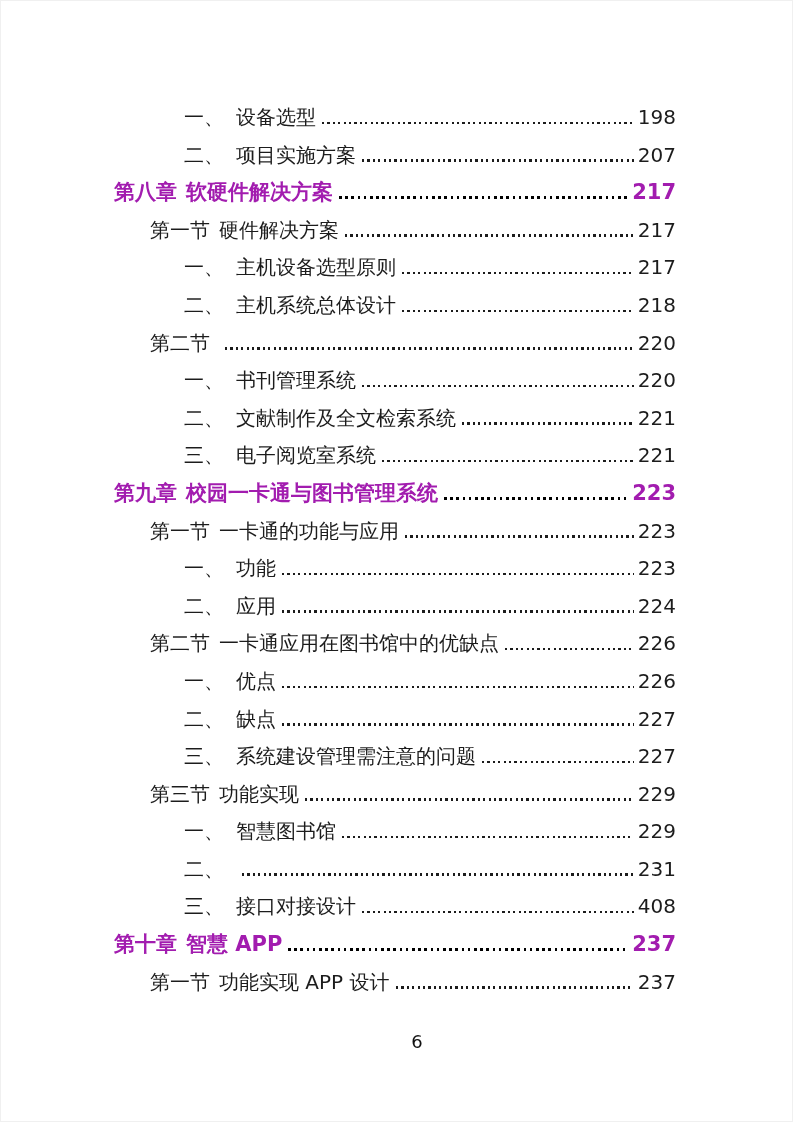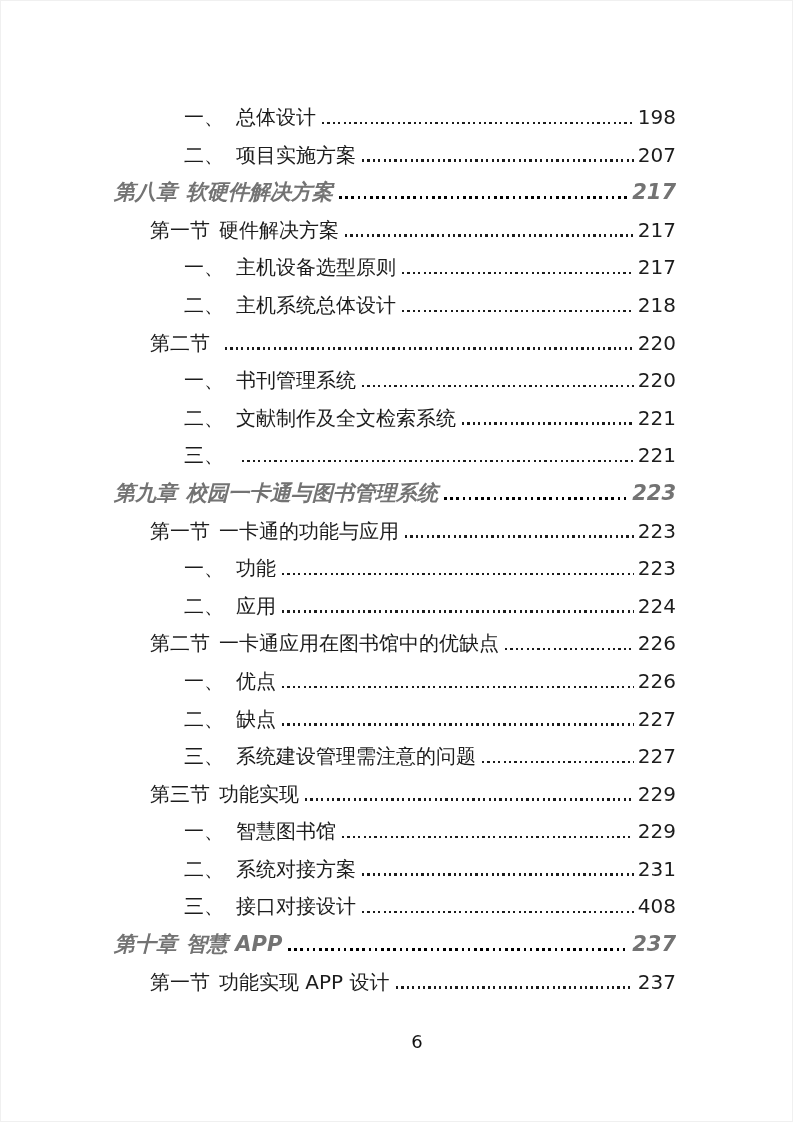--- a/index.html
+++ b/index.html
@@ -28,22 +28,21 @@
     display: flex;
     align-items: baseline;
     height: 37.6px;
     line-height: 37.6px;
     font-size: 20px;
     white-space: nowrap;
   }
   .row.chapter {
     font-weight: 700;
     font-size: 21px;
-    color: #737373;
-    font-style: italic;
+    color: #a21caf;
   }
   .row.section { padding-left: 36px; }
   .row.item    { padding-left: 70px; }
   .label { margin-right: 9px; }
   .row.item .label { margin-right: 12px; }
   .leader {
     flex: 1 1 auto;
     height: 2.4px;
     min-width: 12px;
     margin-left: 6px;
@@ -76,21 +75,21 @@
   }
 </style>
 </head>
 <body>
 
 <div class="page">
 
   <main class="toc">
       <div class="row item">
     <span class="label">一、</span>
-    <span class="title">总体设计</span>
+    <span class="title">设备选型</span>
     <span class="leader"></span>
     <span class="pagenum">198</span>
   </div>
       <div class="row item">
     <span class="label">二、</span>
     <span class="title">项目实施方案</span>
     <span class="leader"></span>
     <span class="pagenum">207</span>
   </div>
       <div class="row chapter">
@@ -129,20 +128,21 @@
     <span class="pagenum">220</span>
   </div>
       <div class="row item">
     <span class="label">二、</span>
     <span class="title">文献制作及全文检索系统</span>
     <span class="leader"></span>
     <span class="pagenum">221</span>
   </div>
       <div class="row item">
     <span class="label">三、</span>
+    <span class="title">电子阅览室系统</span>
     <span class="leader"></span>
     <span class="pagenum">221</span>
   </div>
       <div class="row chapter">
     <span class="label">第九章</span>
     <span class="title">校园一卡通与图书管理系统</span>
     <span class="leader"></span>
     <span class="pagenum">223</span>
   </div>
       <div class="row section">
@@ -194,21 +194,20 @@
     <span class="pagenum">229</span>
   </div>
       <div class="row item">
     <span class="label">一、</span>
     <span class="title">智慧图书馆</span>
     <span class="leader"></span>
     <span class="pagenum">229</span>
   </div>
       <div class="row item">
     <span class="label">二、</span>
-    <span class="title">系统对接方案</span>
     <span class="leader"></span>
     <span class="pagenum">231</span>
   </div>
       <div class="row item">
     <span class="label">三、</span>
     <span class="title">接口对接设计</span>
     <span class="leader"></span>
     <span class="pagenum">408</span>
   </div>
       <div class="row chapter">

